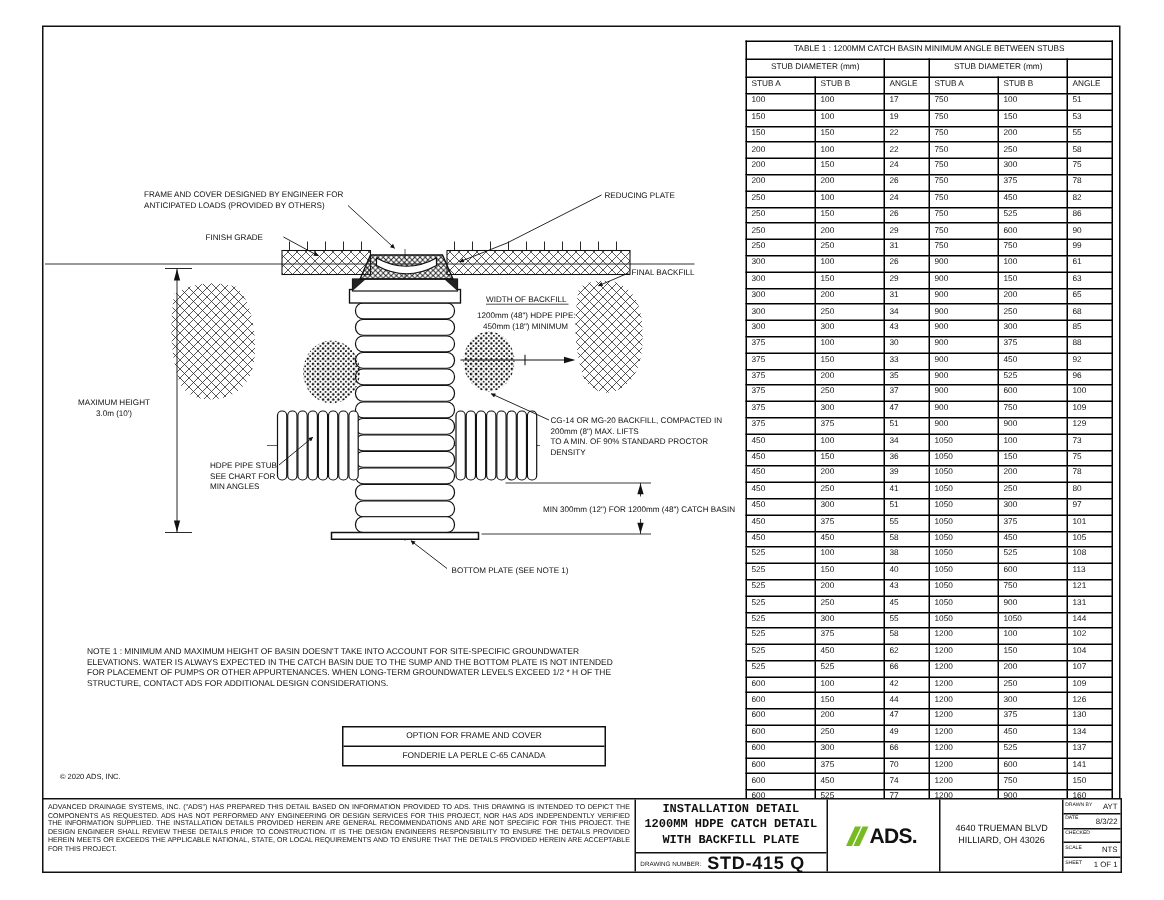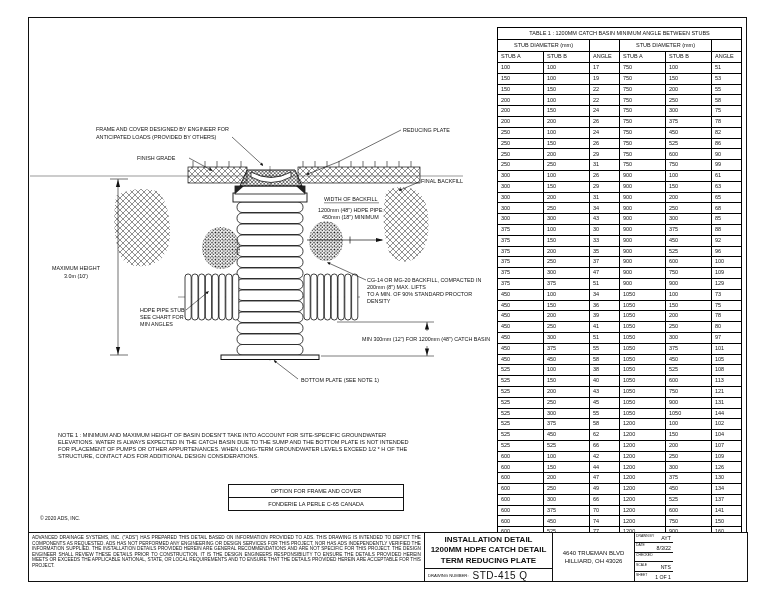--- a/index.html
+++ b/index.html
@@ -23,24 +23,24 @@
   .option-box div{height:50%;display:flex;align-items:center;justify-content:center;font-size:5.6px;box-sizing:border-box;}
   .option-box div:first-child{border-bottom:1px solid #111;}
   .copyright{position:absolute;left:40px;top:515px;font-size:5px;}
   
   .title-block{position:absolute;left:28px;top:532px;width:720px;height:50px;border:1.5px solid #111;
                box-sizing:border-box;display:flex;background:#fff;}
   .tb-disclaimer{width:396px;padding:2px 3px;font-size:4.7px;line-height:1.18;text-align:justify;
                border-right:1px solid #111;box-sizing:border-box;}
   .tb-title{width:128px;border-right:1px solid #111;box-sizing:border-box;display:flex;flex-direction:column;}
   .tb-title-main{flex:1;display:flex;flex-direction:column;align-items:center;justify-content:center;
-               font-family:Liberation Sans, sans-serif;font-weight:bold;font-size:8px;line-height:1.3;text-align:center;}
+               font-family:Liberation Mono, monospace;font-weight:bold;font-size:8px;line-height:1.3;text-align:center;}
   .tb-drawing-number{height:13px;border-top:1px solid #111;display:flex;align-items:center;padding:0 3px;box-sizing:border-box;}
   .tb-dn-label{font-size:4.2px;margin-right:4px;}
-  .tb-dn-value{font-size:10px;font-weight:normal;letter-spacing:.5px;}
+  .tb-dn-value{font-size:12px;font-weight:bold;letter-spacing:.5px;}
   .tb-logo{width:76px;border-right:1px solid #111;box-sizing:border-box;display:flex;align-items:center;justify-content:center;}
   .logo-slash{display:inline-block;width:4px;height:13px;transform:skewX(-25deg);margin-right:1.5px;}
   .logo-text{font-weight:800;font-size:14px;letter-spacing:-.5px;margin-left:2px;}
   .tb-address{width:82px;border-right:1px solid #111;box-sizing:border-box;display:flex;flex-direction:column;
                align-items:center;justify-content:center;font-size:6px;line-height:1.35;text-align:center;}
   .tb-meta{width:38px;display:flex;flex-direction:column;}
   .tb-meta-row{flex:1;border-bottom:1px solid #111;position:relative;box-sizing:border-box;}
   .tb-meta-row:last-child{border-bottom:none;}
   .tb-meta-label{position:absolute;left:1px;top:0.5px;font-size:3.4px;}
   .tb-meta-value{position:absolute;right:2px;bottom:1px;font-size:5.2px;}
@@ -606,26 +606,31 @@
   </div>
 
   <div class="copyright">© 2020 ADS, INC.</div>
 
   <div class="title-block">
     <div class="tb-disclaimer">ADVANCED DRAINAGE SYSTEMS, INC. ("ADS") HAS PREPARED THIS DETAIL BASED ON INFORMATION PROVIDED TO ADS.  THIS DRAWING IS INTENDED TO DEPICT THE COMPONENTS AS REQUESTED.  ADS HAS NOT PERFORMED ANY ENGINEERING OR DESIGN SERVICES FOR THIS PROJECT, NOR HAS ADS INDEPENDENTLY VERIFIED THE INFORMATION SUPPLIED.  THE INSTALLATION DETAILS PROVIDED HEREIN ARE GENERAL RECOMMENDATIONS AND ARE NOT SPECIFIC FOR THIS PROJECT.  THE DESIGN ENGINEER SHALL REVIEW THESE DETAILS PRIOR TO CONSTRUCTION.  IT IS THE DESIGN ENGINEERS RESPONSIBILITY TO ENSURE THE DETAILS PROVIDED HEREIN MEETS OR EXCEEDS THE APPLICABLE NATIONAL, STATE, OR LOCAL REQUIREMENTS AND TO ENSURE THAT THE DETAILS PROVIDED HEREIN ARE ACCEPTABLE FOR THIS PROJECT.</div>
     <div class="tb-title">
       <div class="tb-title-main">
         <div>INSTALLATION DETAIL</div>
         <div>1200MM HDPE CATCH DETAIL</div>
-        <div>TERM REDUCING PLATE</div>
+        <div>WITH BACKFILL PLATE</div>
       </div>
       <div class="tb-drawing-number">
         <span class="tb-dn-label">DRAWING NUMBER:</span>
         <span class="tb-dn-value">STD-415 Q</span>
       </div>
+    </div>
+    <div class="tb-logo">
+      <span class="logo-slash" style="background: rgb(118, 188, 33);"></span>
+      <span class="logo-slash" style="background: rgb(118, 188, 33);"></span>
+      <span class="logo-text">ADS.</span>
     </div>
     <div class="tb-address">
       <div>4640 TRUEMAN BLVD</div>
       <div>HILLIARD, OH 43026</div>
     </div>
     <div class="tb-meta">
         <div class="tb-meta-row">
           <span class="tb-meta-label">DRAWN BY</span>
           <span class="tb-meta-value">AYT</span>
         </div>

